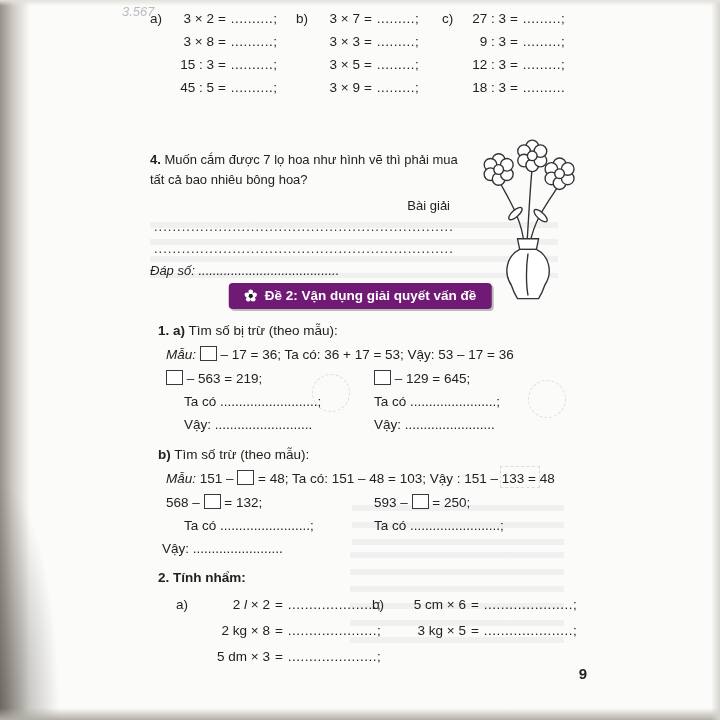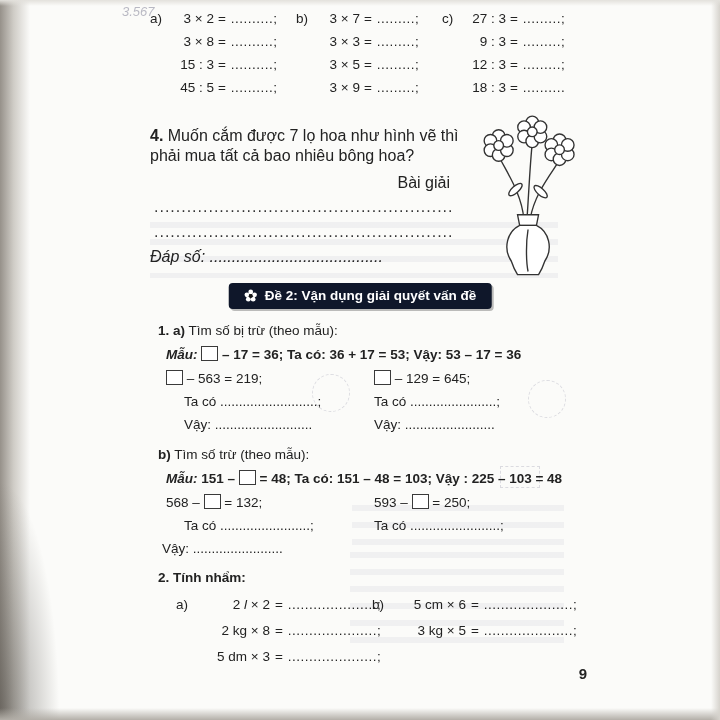--- a/index.html
+++ b/index.html
@@ -34,36 +34,36 @@
   .ex3{position:absolute;top:12px;left:150px;width:440px;font-size:13.5px;}
   .ex3 .title{font-weight:bold;margin-bottom:8px;}
   .ex3-grid{display:flex;}
   .ex3-col{width:146px;}
   .ex3-col.c3{width:140px;}
   .row{margin-bottom:9px;white-space:nowrap;line-height:14px;}
   .row .lab{display:inline-block;width:18px;}
   .row .lhs{display:inline-block;width:46px;text-align:right;}
   .row .rhs{margin-left:4px;letter-spacing:.5px;}
   
-  .ex4{position:absolute;top:126px;left:150px;width:430px;font-size:16px;}
+  .ex4{position:absolute;top:150px;left:150px;width:430px;font-size:13px;}
   .ex4 .q{width:320px;line-height:20px;margin-bottom:8px;}
   .ex4 .center{width:300px;text-align:right;margin-bottom:6px;}
   .ex4 .ansline{width:300px;overflow:hidden;white-space:nowrap;color:#333;
                 letter-spacing:1px;margin-bottom:7px;margin-left:4px;}
   .ex4 .dapso{width:300px;text-align:left;font-style:italic;margin-top:2px;}
   .vase{position:absolute;left:318px;top:-12px;}
   
   .banner{position:absolute;top:283px;left:50%;transform:translateX(-50%);
-          background:#0f172a;color:#fff;padding:5px 15px 6px;border-radius:4px;
+          background:#701a75;color:#fff;padding:5px 15px 6px;border-radius:4px;
           font-weight:bold;font-size:13.5px;display:flex;align-items:center;gap:7px;
           box-shadow:2px 2px 0 rgba(40,40,40,.3);white-space:nowrap;}
   
   .ex1a{position:absolute;top:324px;left:150px;width:445px;font-size:13.5px;}
   .ex1b{position:absolute;top:448px;left:150px;width:445px;font-size:13.5px;}
-  .ml1{margin-left:16px;font-weight:bold;}
+  .ml1{margin-left:16px;}
   .ml2{margin-left:8px;}
   .two{display:grid;grid-template-columns:212px auto;margin-bottom:8px;line-height:15px;}
   .two .lc{margin-left:16px;}
   .two .lc2{margin-left:34px;}
   .two .rc{margin-left:12px;}
   
   .ex2{position:absolute;top:570px;left:150px;width:445px;font-size:13.5px;}
   .ex2 .hdr{font-weight:bold;margin-left:8px;margin-bottom:12px;}
   .ex2 .two2{display:grid;grid-template-columns:218px auto;margin-bottom:11px;line-height:15px;white-space:nowrap;}
   .lab2{display:inline-block;width:24px;margin-left:26px;}
@@ -185,21 +185,21 @@
       <span class="rc">Ta có .......................;</span>
     </div>
     <div class="two">
       <span class="lc lc2">Vậy: ..........................</span>
       <span class="rc">Vậy: ........................</span>
     </div>
   </div>
 
   <div class="ex1b">
     <div class="ln ml2"><span class="b">b)</span><span> Tìm số trừ (theo mẫu):</span></div>
-    <div class="ln ml1"><span class="it">Mẫu:</span><span> 151 – </span><span class="box"></span><span> = 48; Ta có: 151 – 48 = 103; Vậy : 225 – 103 = 48</span></div>
+    <div class="ln ml1"><span class="it">Mẫu:</span><span> 151 – </span><span class="box"></span><span> = 48; Ta có: 151 – 48 = 103; Vậy : 151 – 133 = 48</span></div>
     <div class="two">
       <span class="lc"><span>568 – </span><span class="box"></span><span> = 132;</span></span>
       <span class="rc"><span>593 – </span><span class="box"></span><span> = 250;</span></span>
     </div>
     <div class="two">
       <span class="lc lc2">Ta có ........................;</span>
       <span class="rc">Ta có ........................;</span>
     </div>
     <div class="two">
       <span class="rc">Vậy: ........................</span>

